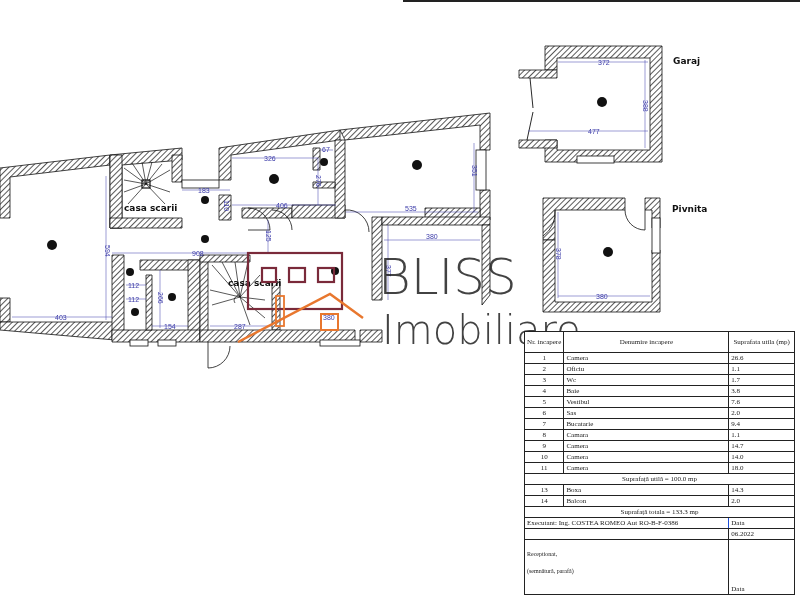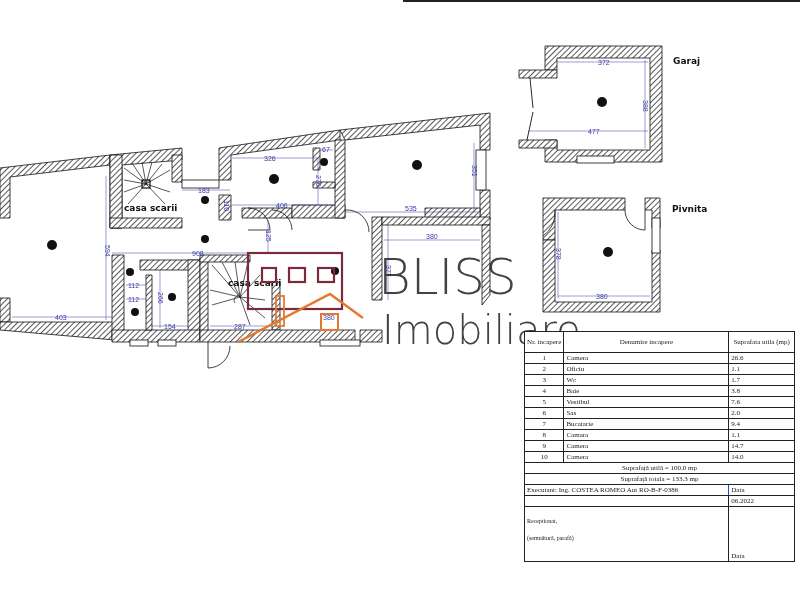--- a/index.html
+++ b/index.html
@@ -272,22 +272,37 @@
   <tr>
         <td class="c1">9</td>
         <td class="c2">Camera</td>
         <td class="c3">14.7</td>
       </tr>
   <tr>
         <td class="c1">10</td>
         <td class="c2">Camera</td>
         <td class="c3">14.0</td>
       </tr>
+  <tr>
+        <td class="c1">11</td>
+        <td class="c2">Camera</td>
+        <td class="c3">18.0</td>
+      </tr>
   <tr class="sum">
         <td colspan="3">Suprafață utilă = 100.0  mp</td>
+      </tr>
+  <tr>
+        <td class="c1">13</td>
+        <td class="c2">Boxa</td>
+        <td class="c3">14.3</td>
+      </tr>
+  <tr>
+        <td class="c1">14</td>
+        <td class="c2">Balcon</td>
+        <td class="c3">2.0</td>
       </tr>
   <tr class="sum">
         <td colspan="3">Suprafață totala = 133.3  mp</td>
       </tr>
   <tr>
     <td colspan="2" style="border-right:1px solid #1d4ed8">Executant: Ing. COSTEA ROMEO  Aut RO-B-F-0386</td>
     <td class="c3" style="width:50px">Data</td>
   </tr>
   <tr>
         <td colspan="2"></td>

